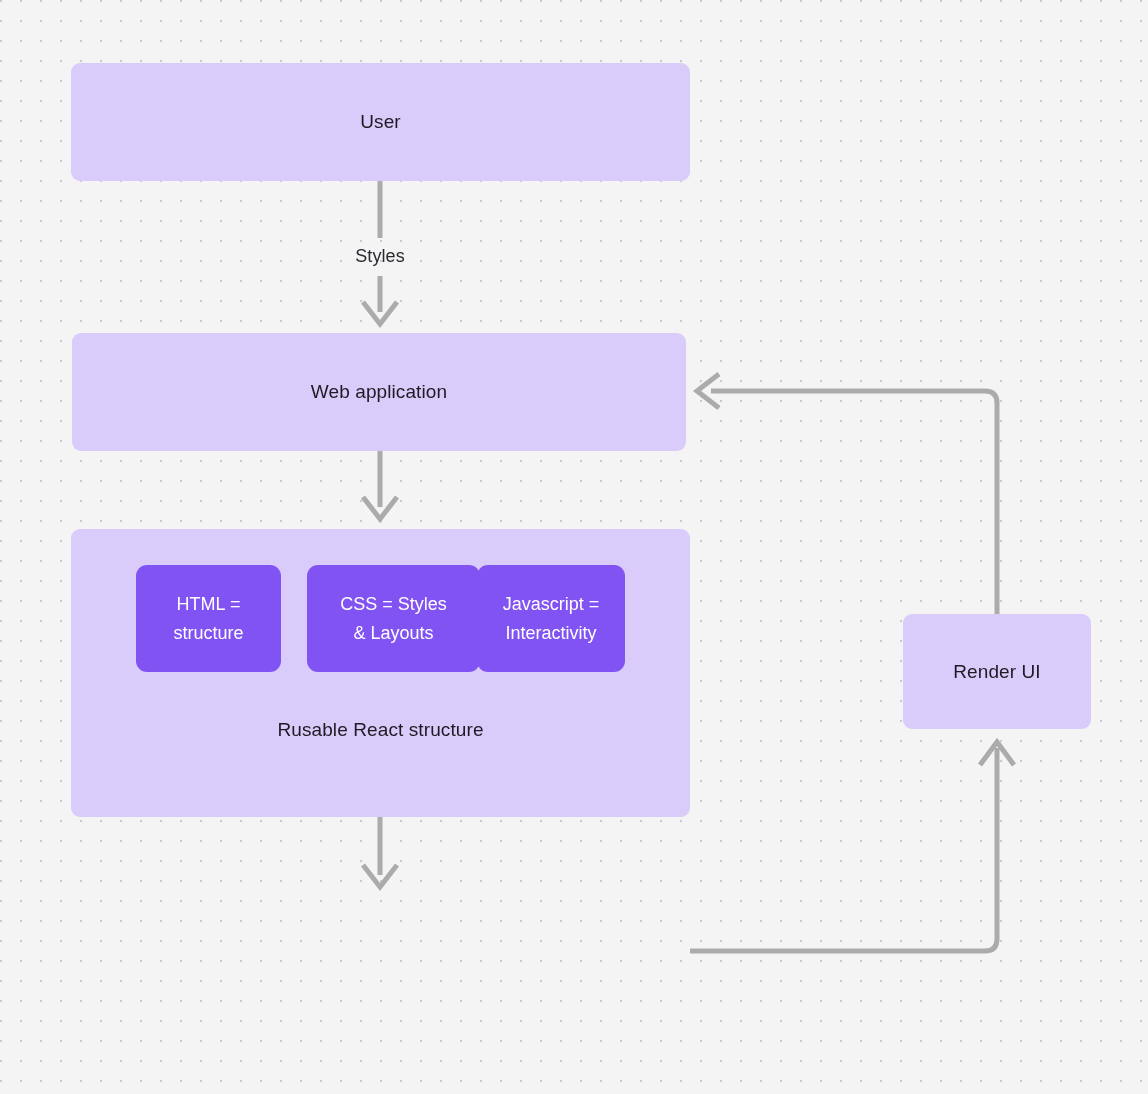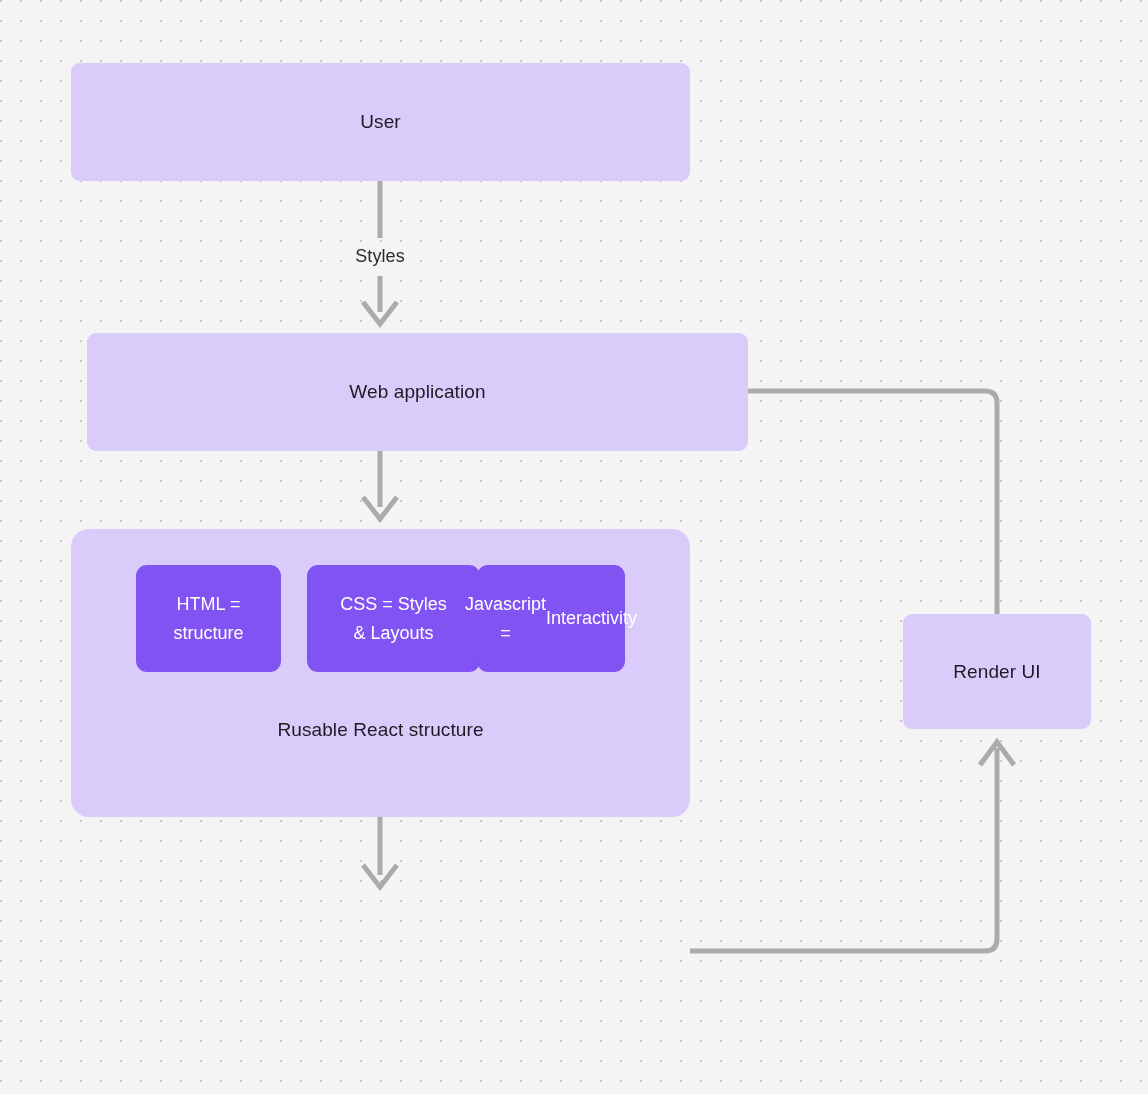--- a/index.html
+++ b/index.html
@@ -39,21 +39,21 @@
     background: #8153F2;
     color: #FFFFFF;
     font-size: 18px;
     line-height: 29px;
     border-radius: 11px;
   }
   .group-box {
     position: absolute;
     box-sizing: border-box;
     background: #D9CCFA;
-    border-radius: 18px;
+    border-radius: 9px;
   }
   .group-caption {
     position: absolute;
     text-align: center;
     color: #1E1B24;
     font-size: 19px;
     letter-spacing: 0.1px;
   }
   .edge-label {
     position: absolute;
@@ -122,34 +122,34 @@
   </svg>
 
   <div class="node node-light" style="left:71px; top:63px; width:619px; height:118px;">
     <span>User</span>
   </div>
 
   <div class="edge-label" style="left:330px; top:246px; width:100px;">
     <span>Styles</span>
   </div>
 
-  <div class="node node-light" style="left:87px; top:333px; width:661px; height:118px;justify-content:center;">
+  <div class="node node-light" style="left:72px; top:333px; width:614px; height:118px;justify-content:center;">
     <span>Web application</span>
   </div>
 
   <div class="group-box" style="left:71px; top:529px; width:619px; height:288px;">
     <div class="node node-dark" style="left:65px; top:36px; width:145px; height:107px; position:absolute; flex-direction:column;">
       <span>HTML =</span>
       <span>structure</span>
     </div>
     <div class="node node-dark" style="left:236px; top:36px; width:173px; height:107px; position:absolute; flex-direction:column;">
       <span>CSS = Styles</span>
       <span>&amp; Layouts</span>
     </div>
-    <div class="node node-dark" style="left:406px; top:36px; width:148px; height:107px; position:absolute; flex-direction:row;">
+    <div class="node node-dark" style="left:406px; top:36px; width:148px; height:107px; position:absolute; flex-direction:column;">
       <span>Javascript =</span>
       <span>Interactivity</span>
     </div>
     <div class="group-caption" style="left:0px; top:190px; width:619px;">
       <span>Rusable React structure</span>
     </div>
   </div>
 
 
   <div class="node node-light" style="left:903px; top:614px; width:188px; height:115px;">

